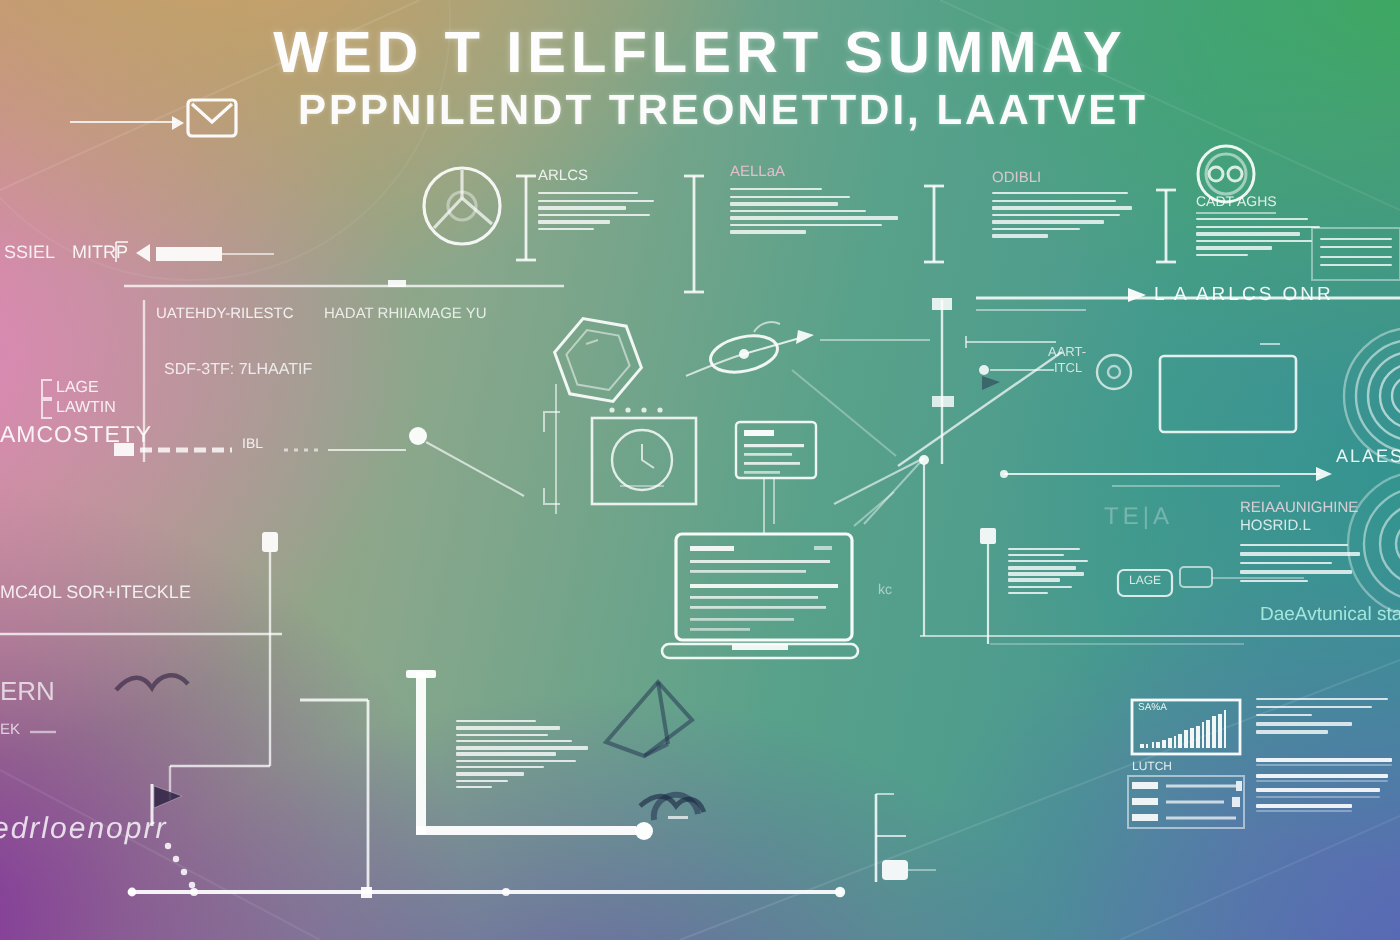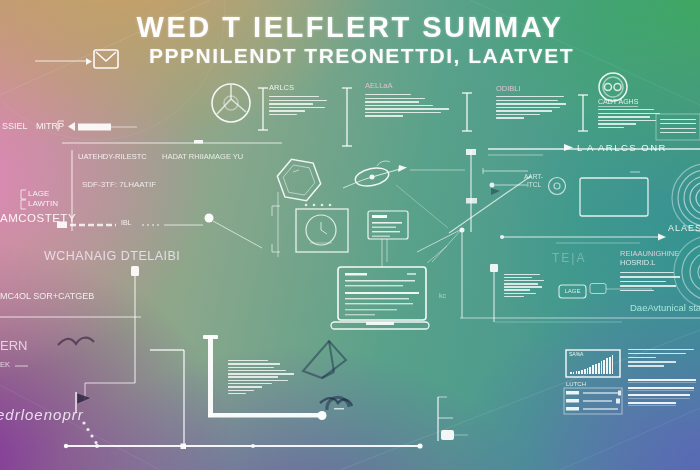--- a/index.html
+++ b/index.html
@@ -350,22 +350,21 @@
 
   <div class="t" style="left:2px;top:122px;font-size:9px;opacity:.85;">SSIEL</div>
   <div class="t" style="left:36px;top:122px;font-size:9px;opacity:.9;">MITRP</div>
   <div class="t" style="left:78px;top:153px;font-size:7.5px;opacity:.85;">UATEHDY-RILESTC</div>
   <div class="t" style="left:162px;top:153px;font-size:7.5px;opacity:.8;">HADAT RHIIAMAGE YU</div>
   <div class="t" style="left:82px;top:181px;font-size:8px;opacity:.8;">SDF-3TF: 7LHAATIF</div>
   <div class="t" style="left:28px;top:190px;font-size:8px;opacity:.85;">LAGE</div>
   <div class="t" style="left:28px;top:200px;font-size:8px;opacity:.85;">LAWTIN</div>
   <div class="t" style="left:0px;top:212px;font-size:11.5px;opacity:.9;letter-spacing:.5px;">AMCOSTETY</div>
   <div class="t" style="left:121px;top:219px;font-size:7px;opacity:.85;">IBL</div>
-  <div class="t" style="left:44px;top:250px;font-size:12.5px;color:#f0e2f0;opacity:.9;letter-spacing:.5px;">WCHANAIG DTELAIBI</div>
-  <div class="t" style="left:0px;top:292px;font-size:9px;opacity:.85;">MC4OL SOR+CATGEB</div>
+  <div class="t" style="left:0px;top:292px;font-size:9px;opacity:.85;">MC4OL SOR+ITECKLE</div>
   <div class="t" style="left:0px;top:339px;font-size:13px;opacity:.7;">ERN</div>
   <div class="t" style="left:0px;top:361px;font-size:7.5px;opacity:.7;">EK</div>
   <div class="t" style="left:-4px;top:407px;font-size:15px;font-style:italic;opacity:.8;letter-spacing:1px;">edrloenoprr</div>
 
   <div class="t" style="left:577px;top:143px;font-size:9.5px;letter-spacing:1.5px;opacity:.92;">L A ARLCS ONR</div>
   <div class="t" style="left:524px;top:174px;font-size:6.5px;opacity:.75;">AART-</div>
   <div class="t" style="left:527px;top:182px;font-size:6.5px;opacity:.75;">ITCL</div>
   <div class="t" style="left:668px;top:224px;font-size:9px;opacity:.9;letter-spacing:1px;">ALAES</div>
   <div class="t" style="left:620px;top:250px;font-size:7.5px;color:#f4d9e2;opacity:.85;text-align:right;">REIAAUNIGHINE</div>
   <div class="t" style="left:620px;top:259px;font-size:7.5px;opacity:.8;">HOSRID.L</div>

